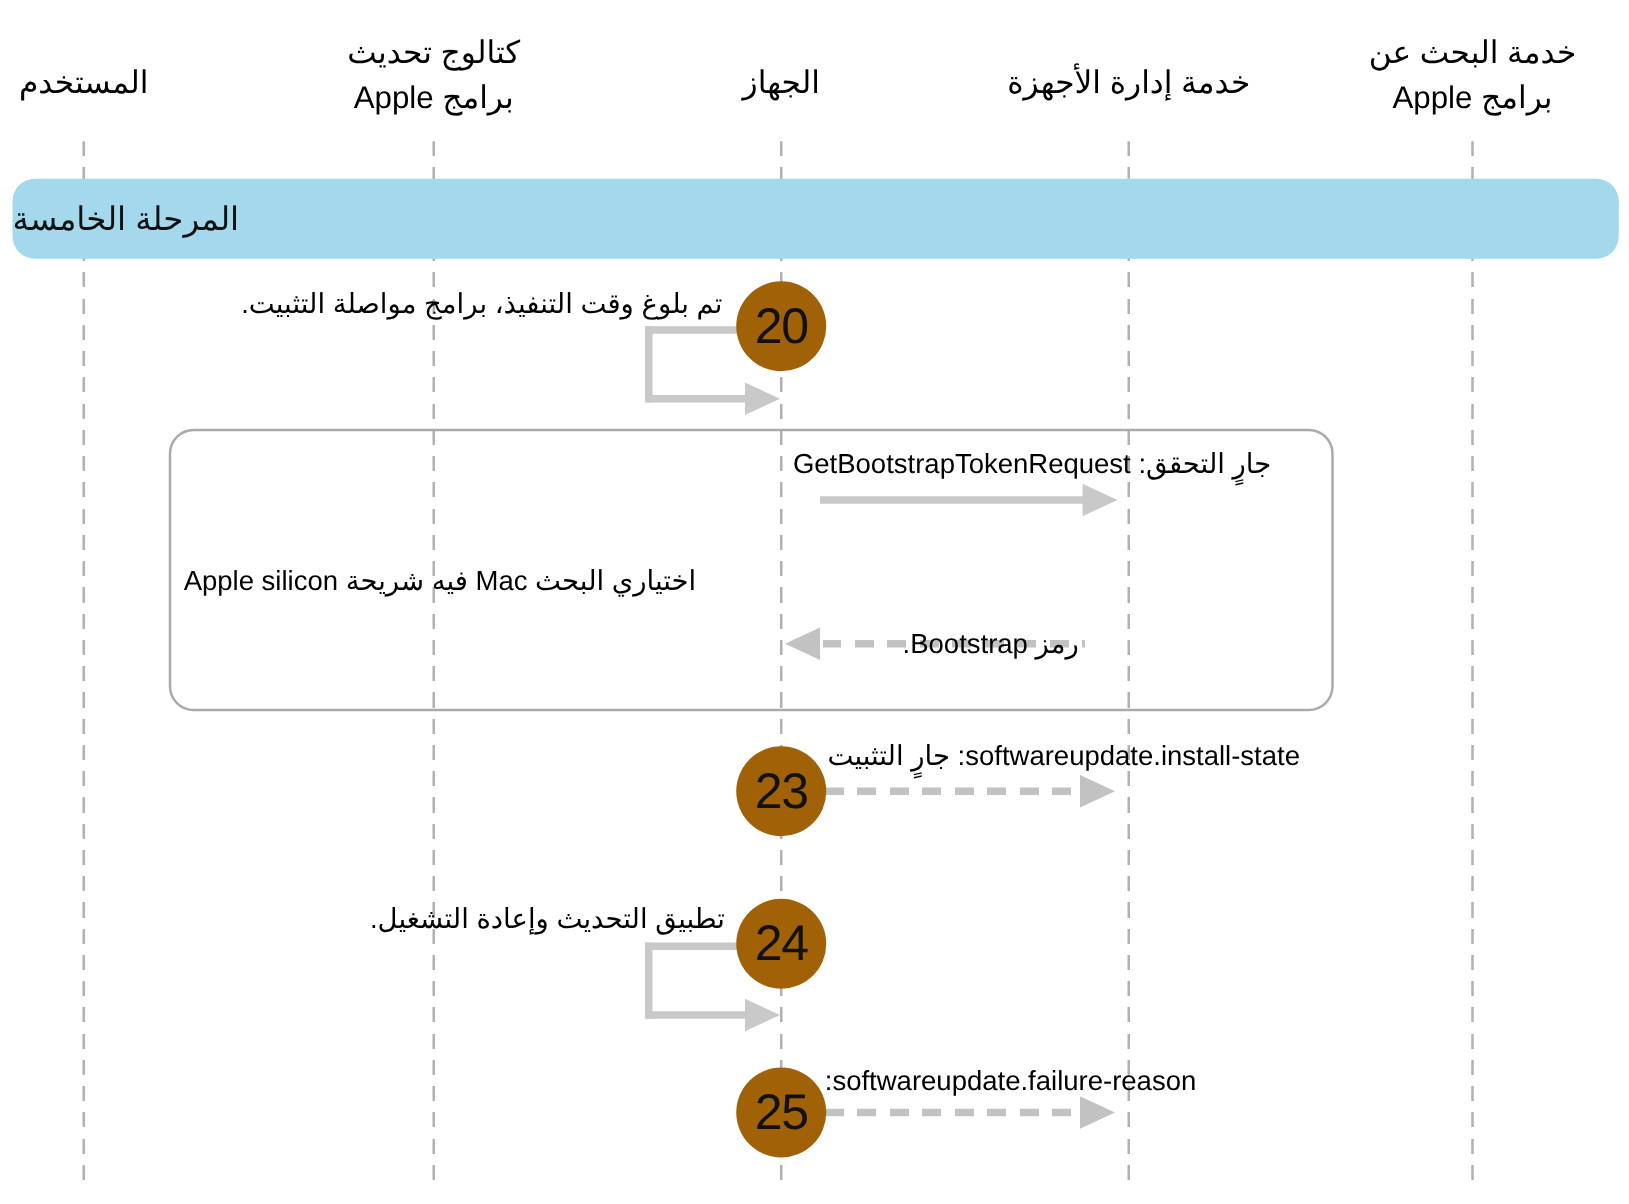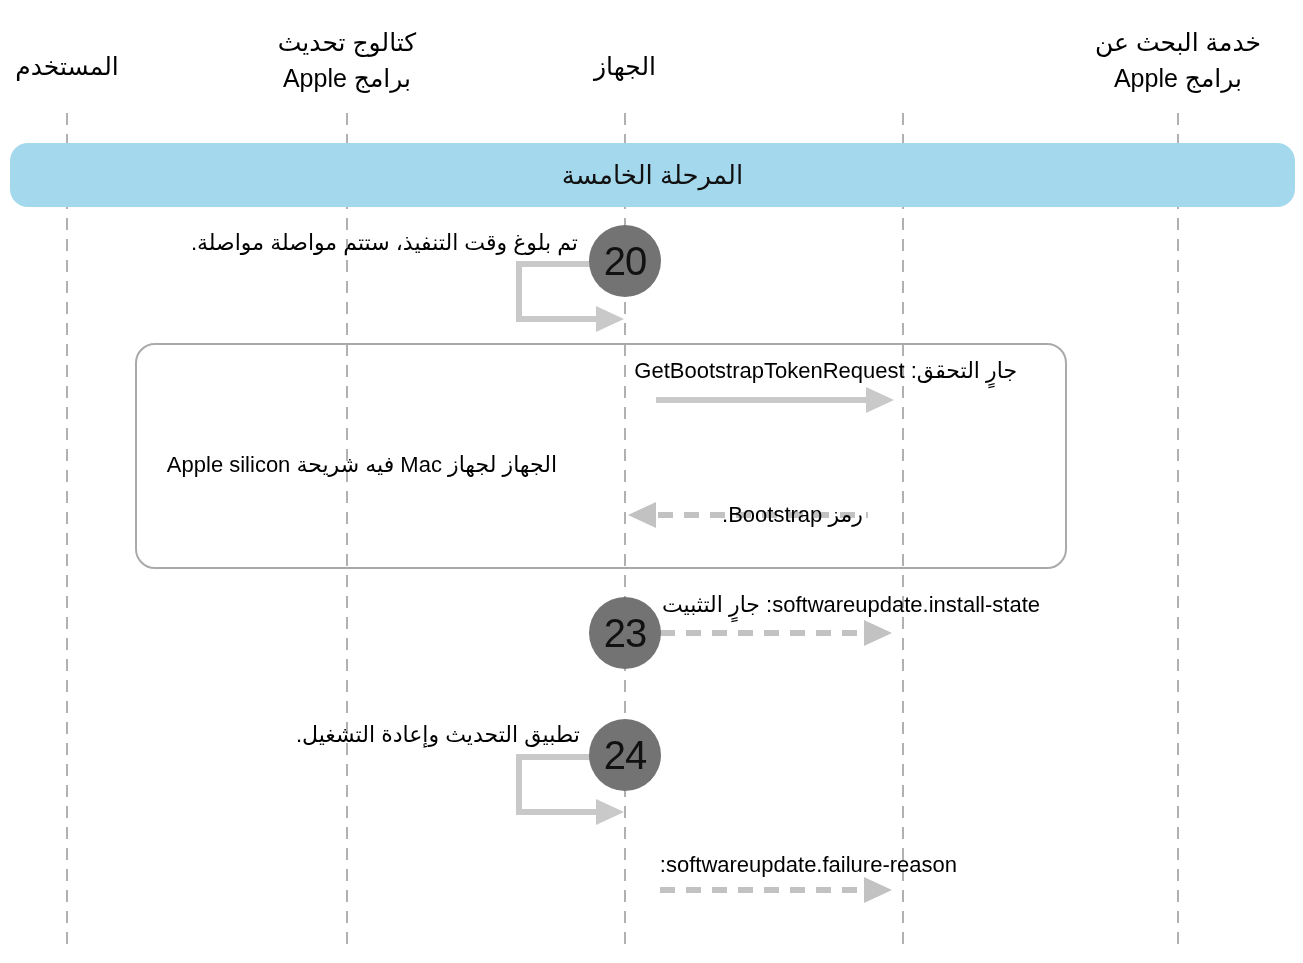--- a/index.html
+++ b/index.html
@@ -11,31 +11,31 @@
   
   .hdr{font-size:25px;line-height:36px;text-align:center;transform:translateX(-50%);font-weight:400;}
   
   .lifeline{
     position:absolute;width:2px;top:113px;height:832px;
     background-image:repeating-linear-gradient(to bottom,#b1b1b1 0 12px,transparent 12px 21px);
   }
   
   .banner{
     position:absolute;left:10px;top:143px;width:1285px;height:64px;border-radius:18px;
-    background:#A4D8EC;display:flex;align-items:center;justify-content:center;z-index:3;
+    background:#A4D8EC;display:flex;align-items:center;justify-content:flex-end;z-index:3;
   }
   .banner-label{font-size:26px;color:#111;}
   
   .groupbox{
     position:absolute;left:135px;top:343px;width:928px;height:222px;
     border:2px solid #aaaaaa;border-radius:20px;background:transparent;z-index:2;
   }
   
   .circle{
-    position:absolute;width:72px;height:72px;border-radius:50%;background:#737373;
+    position:absolute;width:72px;height:72px;border-radius:50%;background:#a16207;
     display:flex;align-items:center;justify-content:center;
     font-size:40px;font-weight:400;color:#111;z-index:6;letter-spacing:-1px;text-align:right;
   }
   
   .line-solid{position:absolute;height:6px;background:#c9c9c9;z-index:4;}
   .line-dashed{
     position:absolute;height:6px;z-index:4;
     background-image:repeating-linear-gradient(to right,#c2c2c2 0 15px,transparent 15px 26px);
   }
   .head-right{
@@ -63,39 +63,42 @@
   <div class="txt hdr" style="left:67px;top:48px;">
     <span>المستخدم</span>
   </div>
   <div class="txt hdr" style="left:347px;top:24px;">
     <div>كتالوج تحديث</div>
     <div>برامج Apple</div>
   </div>
   <div class="txt hdr" style="left:625px;top:48px;">
     <span>الجهاز</span>
   </div>
+  <div class="txt hdr" style="left:903px;top:48px;">
+    <span>خدمة إدارة الأجهزة</span>
+  </div>
   <div class="txt hdr" style="left:1178px;top:24px;">
     <div>خدمة البحث عن</div>
     <div>برامج Apple</div>
   </div>
 
   <div class="lifeline" style="left:66px;"></div>
   <div class="lifeline" style="left:346px;"></div>
   <div class="lifeline" style="left:624px;"></div>
   <div class="lifeline" style="left:902px;"></div>
   <div class="lifeline" style="left:1177px;"></div>
 
   <div class="banner">
     <span class="banner-label">المرحلة الخامسة</span>
   </div>
 
   <div class="groupbox"></div>
-  <div class="txt msg" style="right:746px;top:450px;">الجهاز لجهاز Mac فيه شريحة Apple silicon</div>
+  <div class="txt msg" style="right:746px;top:450px;">اختياري البحث Mac فيه شريحة Apple silicon</div>
 
-  <div class="txt msg" style="right:725px;top:228px;">تم بلوغ وقت التنفيذ، ستتم مواصلة مواصلة.</div>
+  <div class="txt msg" style="right:725px;top:228px;">تم بلوغ وقت التنفيذ، برامج مواصلة التثبيت.</div>
   <div class="selfloop" style="left:516px;top:261px;"></div>
   <div class="head-right" style="left:596px;top:306px;"></div>
   <div class="circle" style="left:589px;top:225px;">20</div>
 
   <div class="txt msg" style="right:286px;top:356px;">جارٍ التحقق: GetBootstrapTokenRequest</div>
   <div class="line-solid" style="left:656px;top:397px;width:214px;"></div>
   <div class="head-right" style="left:866px;top:387px;"></div>
 
   <div class="txt msg" style="right:440px;top:500px;">رمز Bootstrap.</div>
   <div class="line-dashed" style="left:658px;top:512px;width:210px;"></div>
@@ -107,14 +110,15 @@
   <div class="circle" style="left:589px;top:597px;">23</div>
 
   <div class="txt msg" style="right:723px;top:720px;">تطبيق التحديث وإعادة التشغيل.</div>
   <div class="selfloop" style="left:516px;top:754px;"></div>
   <div class="head-right" style="left:596px;top:799px;"></div>
   <div class="circle" style="left:589px;top:719px;">24</div>
 
   <div class="txt msg" style="right:346px;top:850px;">softwareupdate.failure-reason:</div>
   <div class="line-dashed" style="left:660px;top:887px;width:206px;"></div>
   <div class="head-right dash" style="left:864px;top:877px;"></div>
+  <div class="circle" style="left:589px;top:854px;">25</div>
 
 </div>
 
 </body></html>

